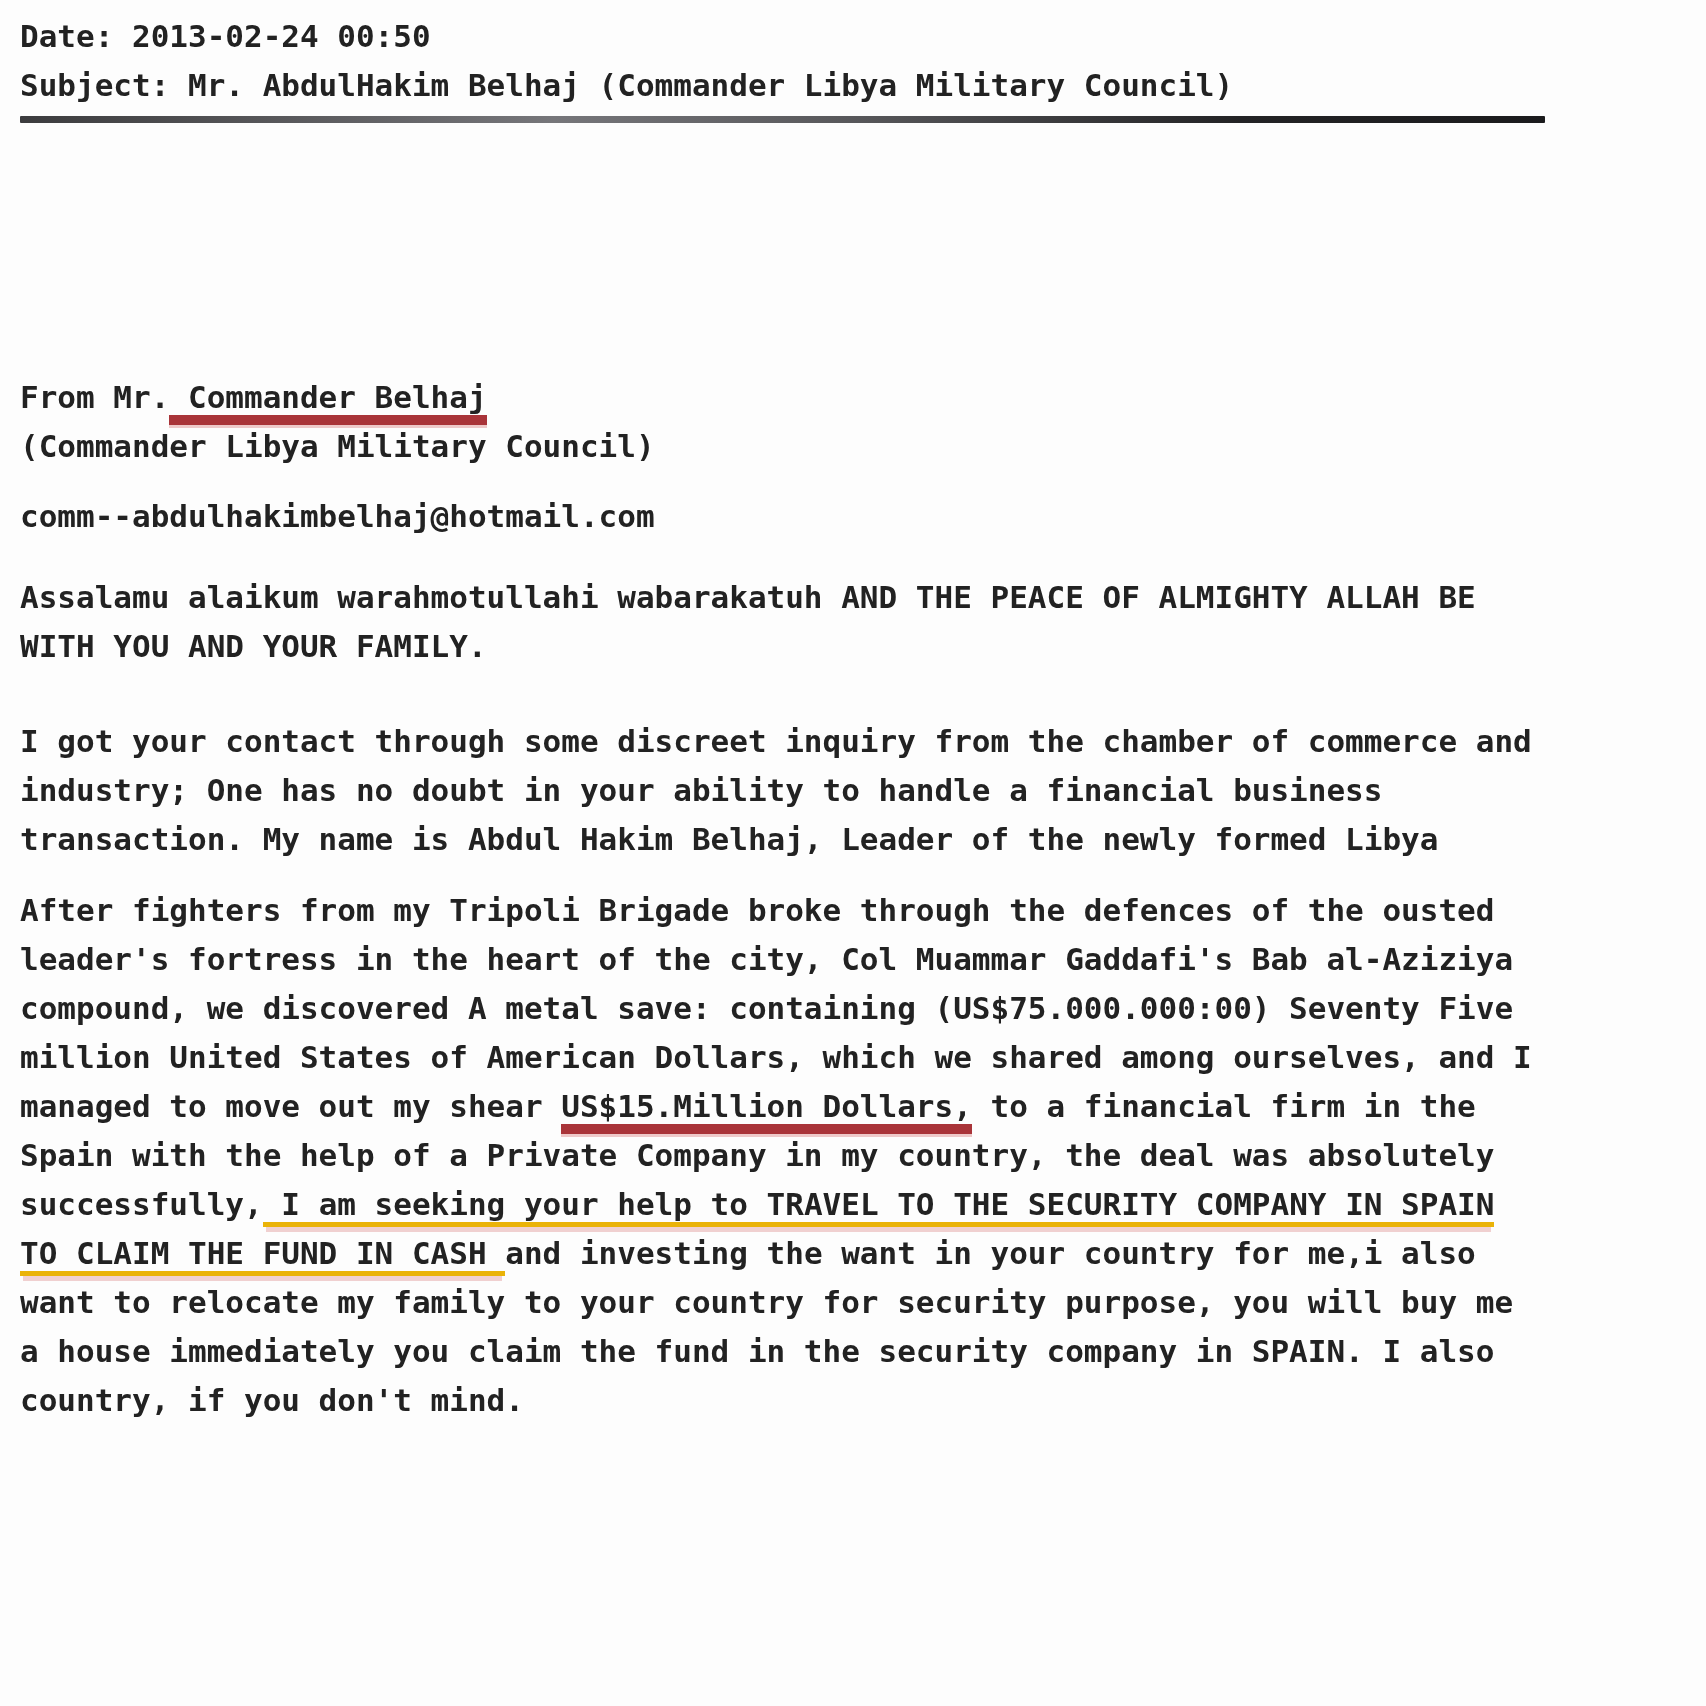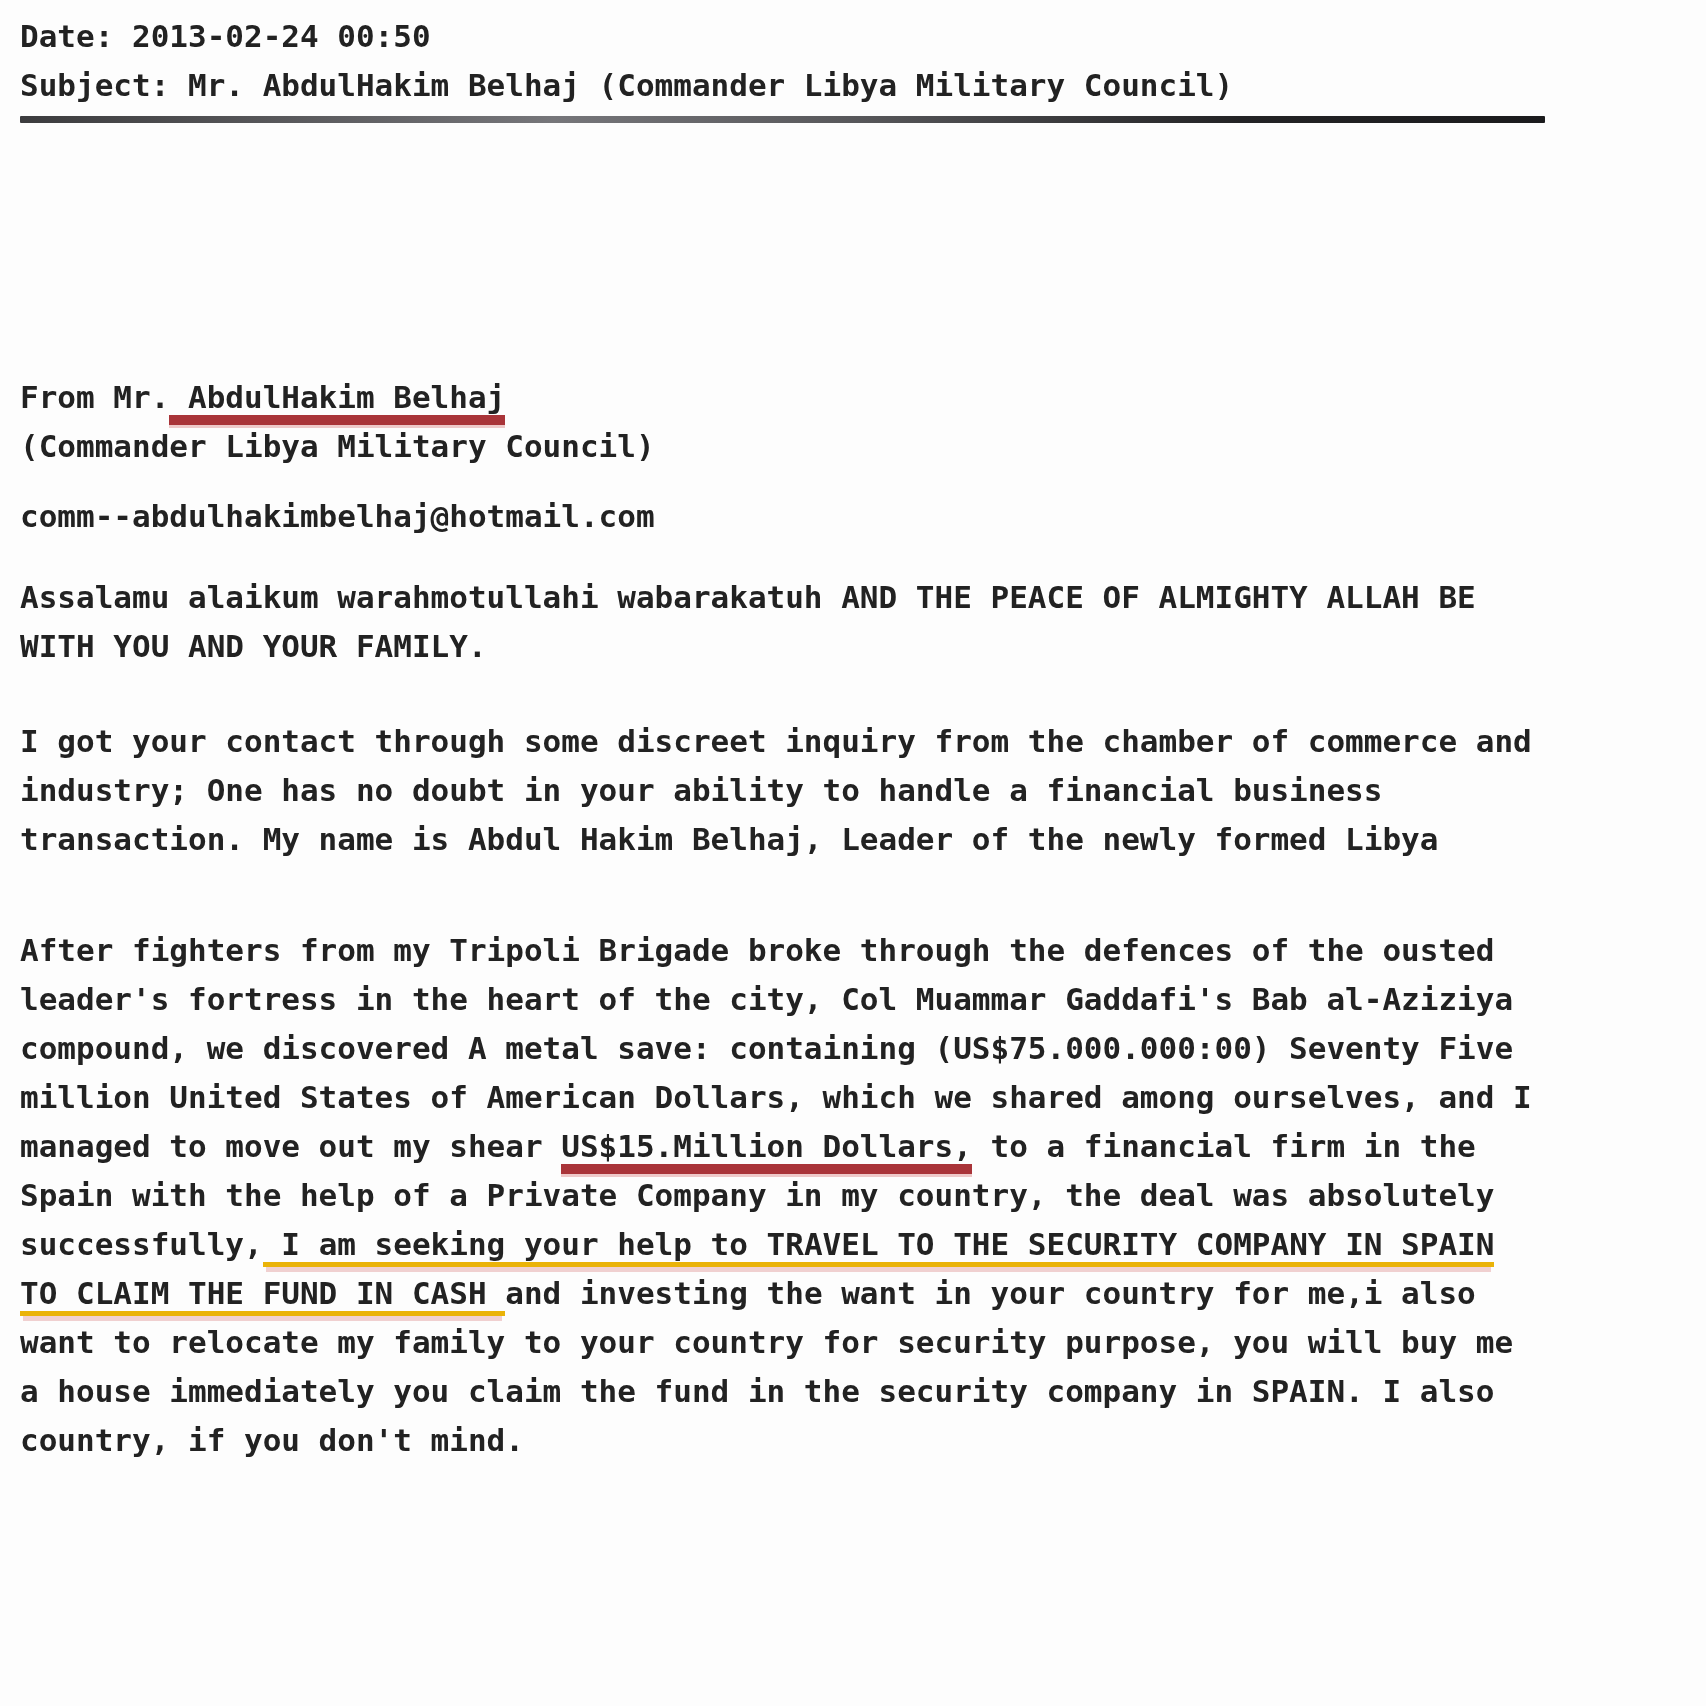--- a/index.html
+++ b/index.html
@@ -32,21 +32,21 @@
     height: 7px;
     width: 1525px;
     margin-top: 6px;
     background: linear-gradient(to right, #3c3c3e, #76767a 35%, #57575a 55%, #232325 80%, #1b1b1d);
     border-radius: 1px;
   }
   .from-block { margin-top: 250px; }
   .email-line { margin-top: 21px; }
   .greeting   { margin-top: 32px; }
   .para-1     { margin-top: 46px; }
-  .para-2     { margin-top: 62px; }
+  .para-2     { margin-top: 22px; }
   .u-thick {
     border-bottom: 10px solid #a93439;
     box-shadow: 0 3px 0 0 #eec9c9;
   }
   .u-thin {
     border-bottom: 5px solid #eab308;
     box-shadow: 0 8px 0 -3px #f0d0d0;
   }
 </style>
 </head>
@@ -54,21 +54,21 @@
 
 <div class="doc">
 
   <div class="header">
     <div class="line">Date: 2013-02-24 00:50</div>
     <div class="line">Subject: Mr. AbdulHakim Belhaj (Commander Libya Military Council)</div>
     <div class="divider"></div>
   </div>
 
   <div class="from-block">
-    <div class="line"><span>From Mr.</span><span class="u-thick"> AbdulHakim Belhaj</span></div>
+    <div class="line"><span>From Mr.</span><span class="u-thick"> Commander Belhaj</span></div>
     <div class="line">(Commander Libya Military Council)</div>
   </div>
 
   <div class="line email-line">comm--abdulhakimbelhaj@hotmail.com</div>
 
   <div class="greeting">
     <div class="line">Assalamu alaikum warahmotullahi wabarakatuh AND THE PEACE OF ALMIGHTY ALLAH BE</div>
     <div class="line">WITH YOU AND YOUR FAMILY.</div>
   </div>
 

